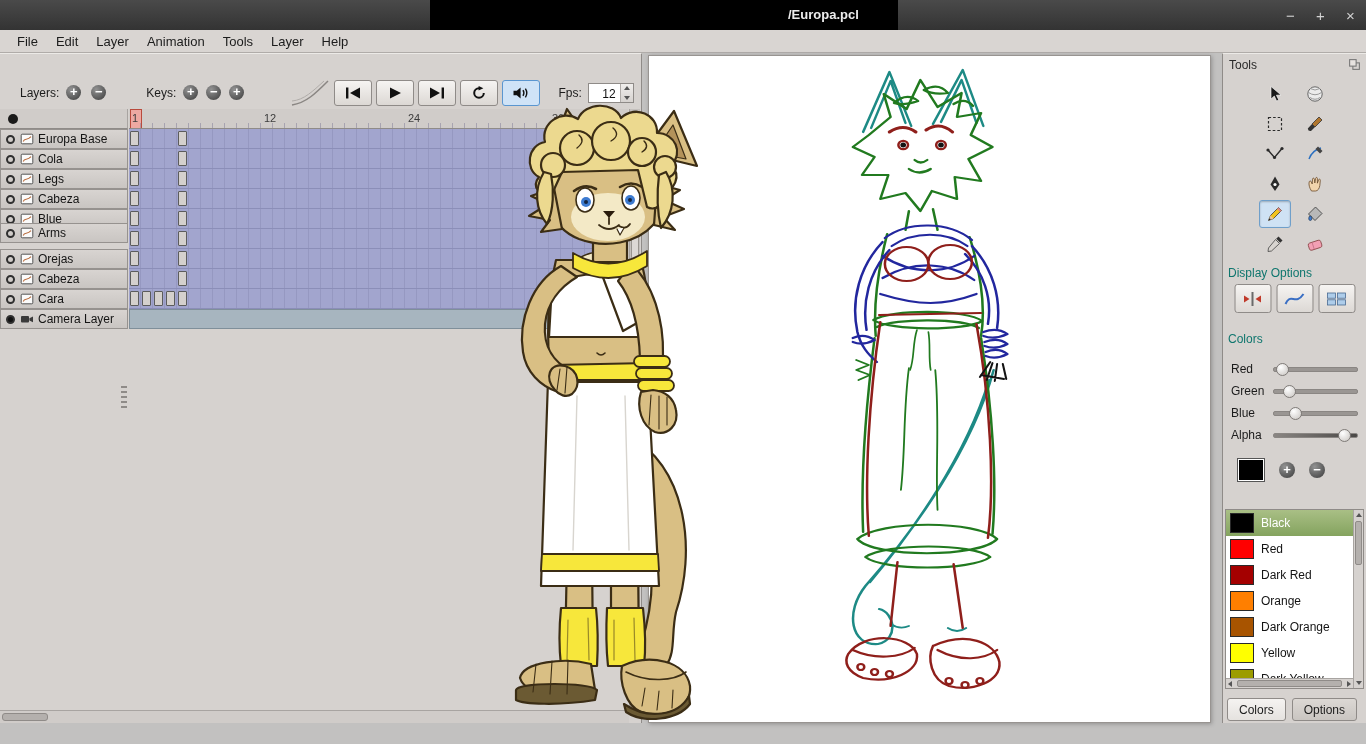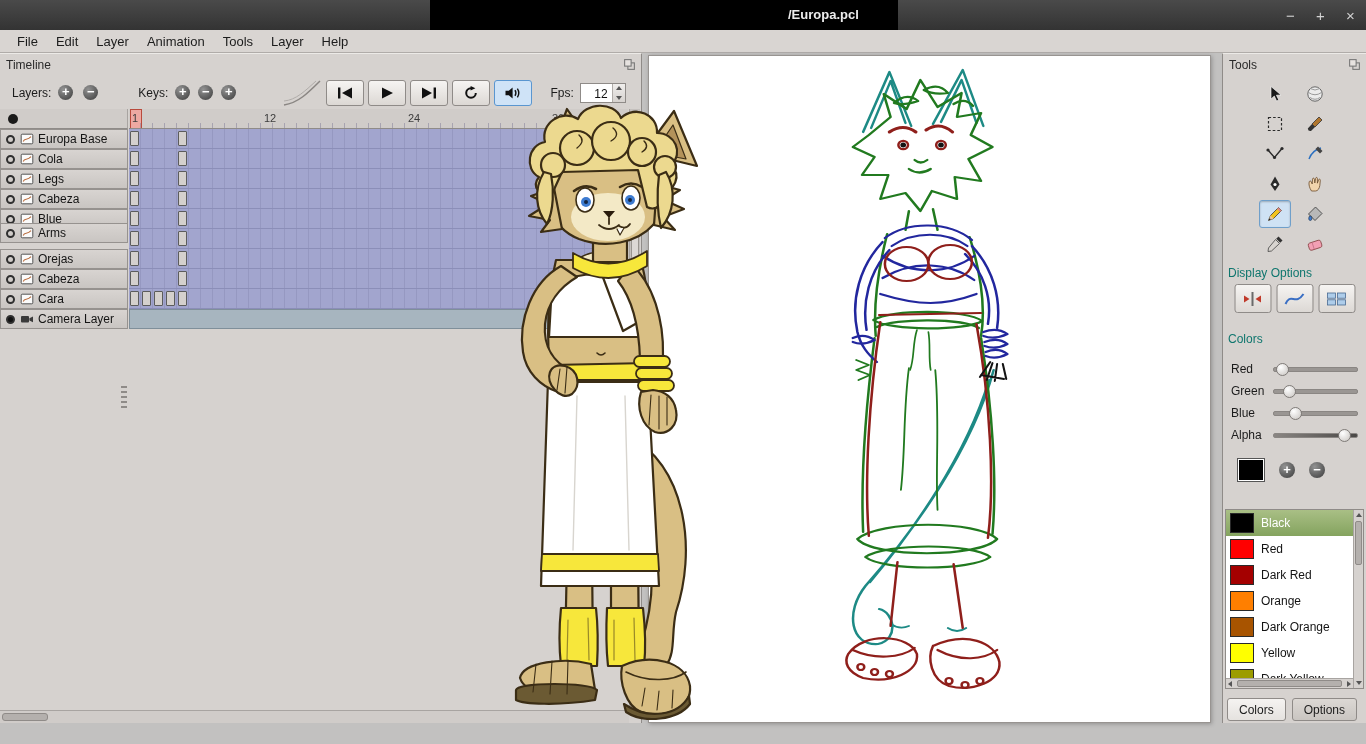--- a/index.html
+++ b/index.html
@@ -15,21 +15,21 @@
 .menubar{position:absolute;left:0;top:30px;width:100%;height:23px;background:#d9d5d2;border-bottom:1px solid #b0aca9;display:flex;align-items:center;padding-left:8px}
 .menu-item{font-size:13px;color:#1c1c1c;padding:2px 9px}
 
 .canvas{position:absolute;left:648px;top:55px;width:563px;height:668px;background:#fff;border:1px solid #989491;box-shadow:1px 1px 4px rgba(0,0,0,.25);z-index:1;overflow:hidden}
 #sketch-wrap{position:absolute;left:150px;top:12px;width:300px;height:640px}
 
 .dock{position:absolute;left:0;top:53px;width:642px;height:670px;background:#d6d2cf;border-right:1px solid #8f8b88;border-top:1px solid #eceae7;z-index:2}
 .dock-title{position:relative;height:22px;font-size:12px;color:#2a2a2a;padding:4px 6px}
 .float-ic{position:absolute;right:5px;top:4px;width:13px;height:13px}
 .float-ic svg{width:13px;height:13px}
-.tl-toolbar{position:absolute;left:0;top:22px;width:100%;height:33px;display:flex;align-items:center;padding-left:12px}
+.tl-toolbar{position:absolute;left:0;top:22px;width:100%;height:33px;display:flex;align-items:center;padding-left:20px}
 .tl-label{font-size:12px;color:#1c1c1c}
 #layer-btns{display:flex;gap:10px;margin-left:7px}
 .tl-label.keys{margin-left:40px}
 #key-btns{display:flex;gap:8px;margin-left:7px}
 .curve-dec{margin-left:46px}
 #playback{display:flex;gap:4px;margin-left:4px}
 .tl-label.fps{margin-left:18px}
 .roundbtn{width:15px;height:15px;border-radius:50%;background:radial-gradient(circle at 35% 30%,#939393,#3a3a3a);color:#fff;font-size:13px;font-weight:bold;line-height:14px;text-align:center;display:inline-block}
 .pbtn{width:38px;height:26px;border:1px solid #8f8b88;border-radius:3px;background:linear-gradient(#f6f4f2,#dcd8d4);display:flex;align-items:center;justify-content:center}
 .pbtn.active{background:#cfe3f7;border-color:#5a96d0}
@@ -189,27 +189,20 @@
             <circle cx="91" cy="77" r="1.6" fill="#141414"></circle>
             <circle cx="124" cy="77" r="1.6" fill="#141414"></circle>
             <path d="M167 294 l-9 15 m11 -14 l-5 17 m9 -16 l-2 17 m7 -17 l3 15 M159 307 l20 4"></path>
           </g>
         </g>
       </svg>
     </div>
   </div>
 
   <div class="dock" id="timeline-dock">
-    <div class="dock-title">
-      <span>Timeline</span>
-      <span class="float-ic"><svg viewBox="0 0 12 12">
-            <rect x="4.5" y="4.5" width="6" height="6" fill="none" stroke="#777"></rect>
-            <rect x="1.5" y="1.5" width="6" height="6" fill="#e6e2df" stroke="#777"></rect>
-          </svg></span>
-    </div>
     <div class="tl-toolbar">
       <span class="tl-label">Layers:</span>
       <span id="layer-btns">
           <span class="roundbtn">+</span>
           <span class="roundbtn">−</span>
         </span>
       <span class="tl-label keys">Keys:</span>
       <span id="key-btns">
           <span class="roundbtn">+</span>
           <span class="roundbtn">−</span>

